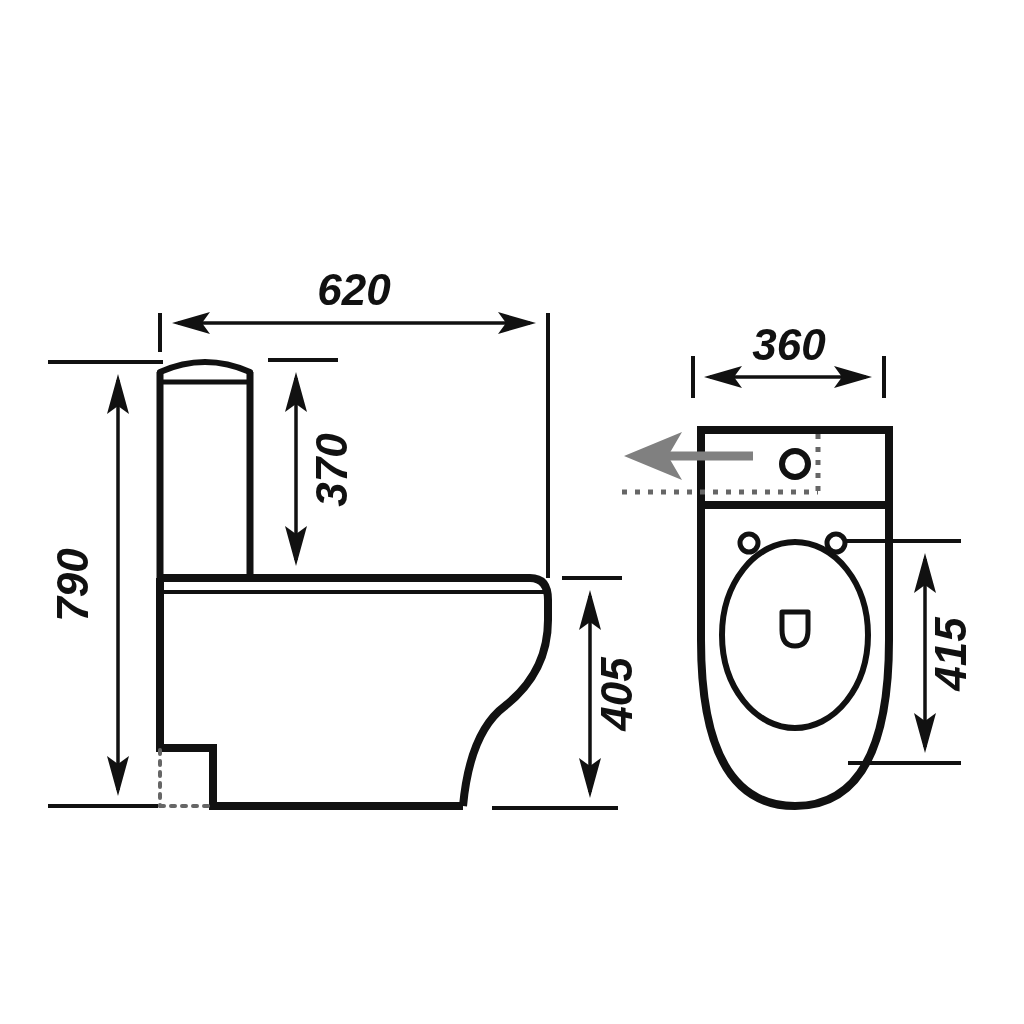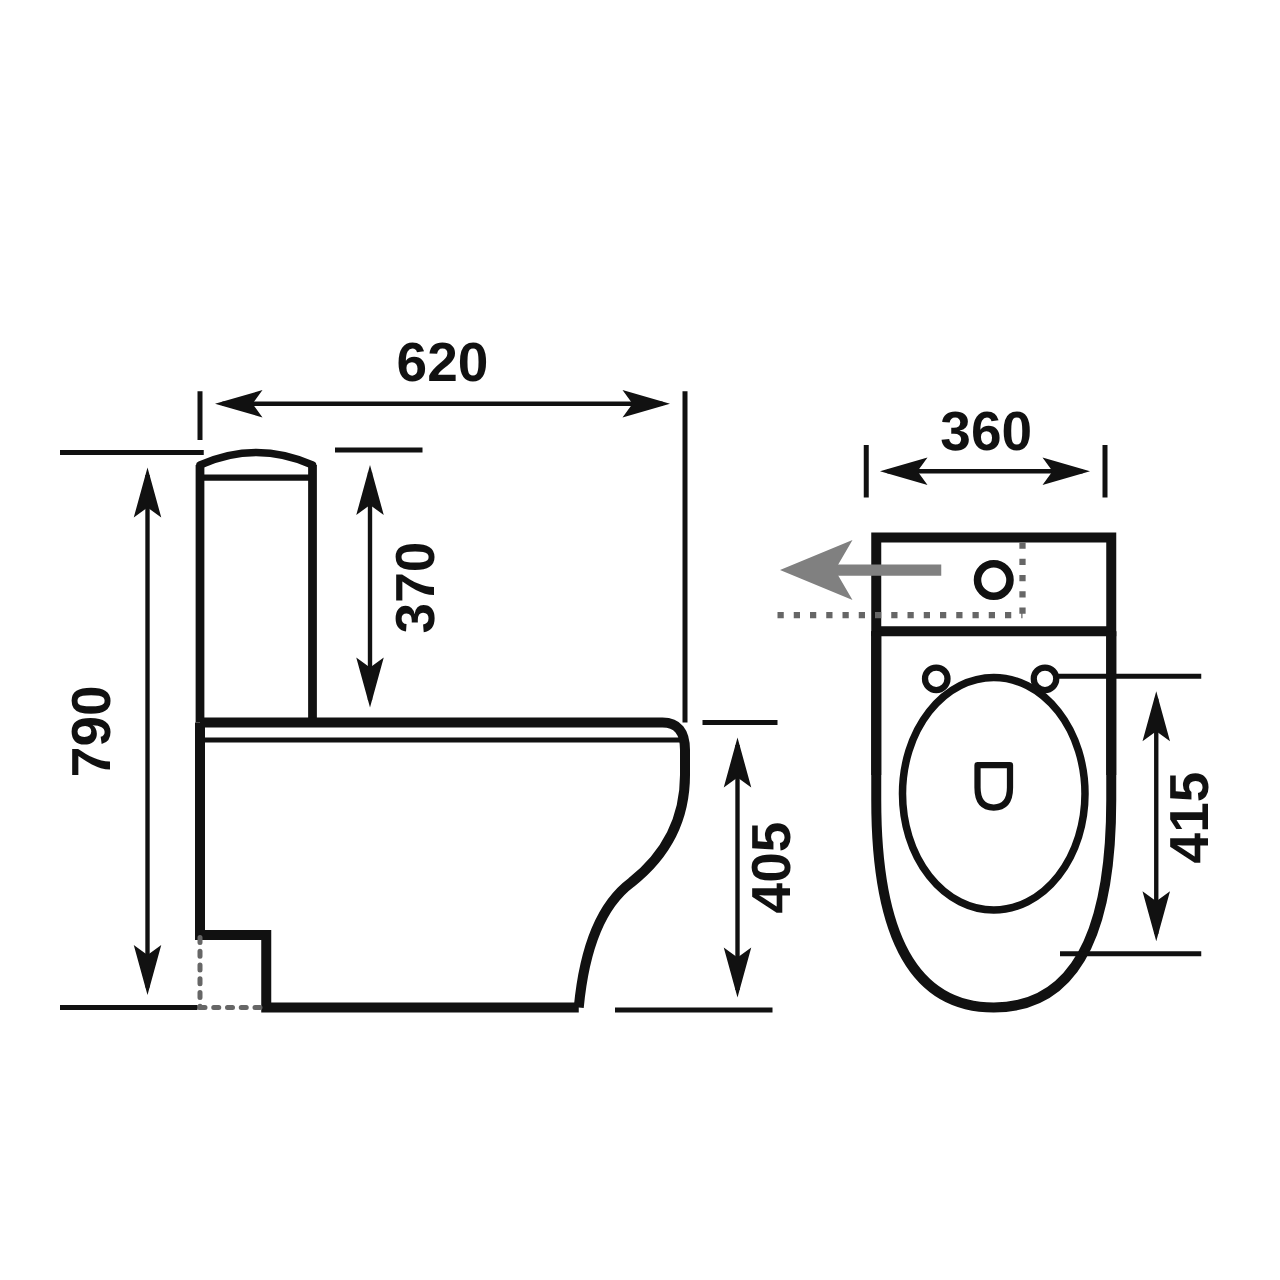--- a/index.html
+++ b/index.html
@@ -14,20 +14,21 @@
     font-family: "Liberation Sans", sans-serif;
     overflow: hidden;
     position: relative;
   }
   #drawing-root {
     position: absolute;
     left: 0;
     top: 0;
     width: 1024px;
     height: 744px;
+    font-style: italic;
   }
   svg.cad {
     display: block;
     width: 1024px;
     height: 1024px;
   }
   .dim-text {
     font-family: "Liberation Sans", sans-serif;
     font-weight: bold;
     fill: #111111;

